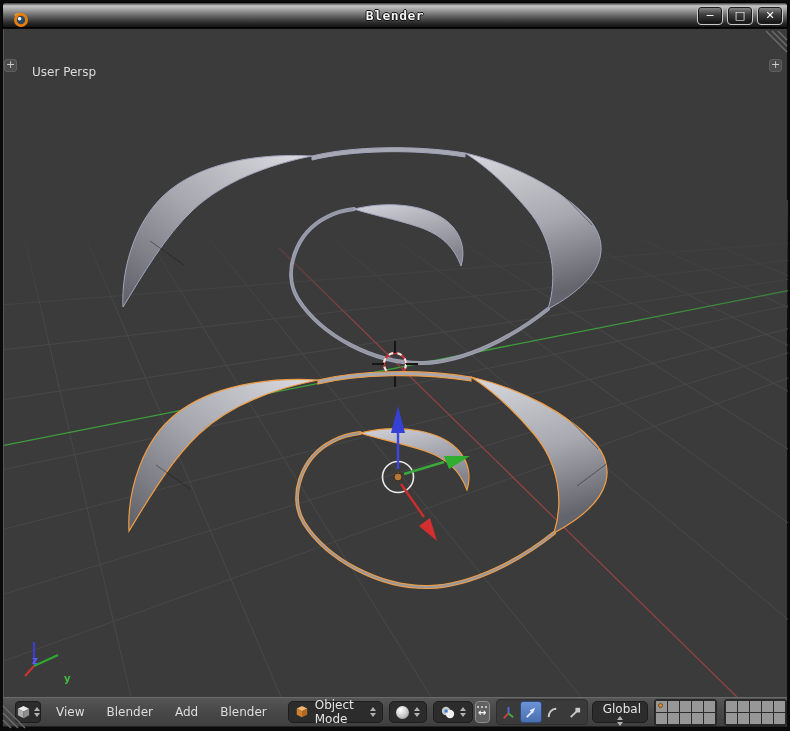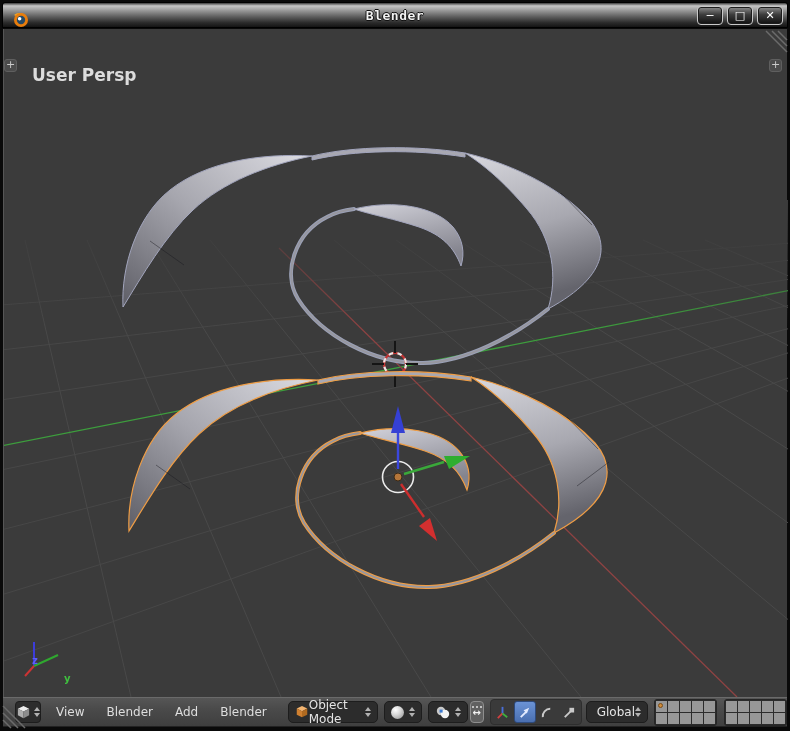--- a/index.html
+++ b/index.html
@@ -17,21 +17,21 @@
   .win-btns{position:absolute;right:4px;top:3px;display:flex;gap:4px;}
   .win-btn{width:26px;height:19px;border-radius:4px;cursor:default;box-sizing:border-box;
     background:linear-gradient(180deg,#8d8d8d 0%,#3c3c3c 45%,#101010 100%);
     border:1px solid #c9c9c9;box-shadow:inset 0 0 0 1px #1c1c1c;
     color:#fff;font-size:11px;font-weight:bold;display:flex;align-items:center;justify-content:center;line-height:1;}
 
   
   .viewport{position:absolute;left:3px;top:29px;width:784px;height:668px;background:#3b3b3b;
     border-left:1px solid #565656;box-sizing:border-box;}
   .scene{position:absolute;left:0;top:0;}
-  .overlay-label{position:absolute;color:#dcdcdc;font-size:17px;pointer-events:none;font-weight:bold;}
+  .overlay-label{position:absolute;color:#dcdcdc;font-size:12px;pointer-events:none;}
   .view-label{left:28px;top:36px;}
   .object-info{left:79px;top:670px;color:#cfcfcf;}
   .ax-label{position:absolute;font-size:10px;font-weight:bold;pointer-events:none;}
   .ax-z{left:28px;top:626px;color:#5c5cff;}
   .ax-y{left:60px;top:644px;color:#3fc03f;}
   .ax-x{left:40px;top:665px;color:#e04343;}
   .plus{position:absolute;width:13px;height:13px;box-sizing:border-box;background:#4c4c4c;
     border:1px solid #5f5f5f;border-radius:3px;color:#cacaca;font-size:11px;line-height:10px;text-align:center;}
   .plus-left{left:4px;top:59px;}
   .plus-right{left:769px;top:59px;}
@@ -54,41 +54,41 @@
     background:linear-gradient(180deg,#565656 0%,#4a4a4a 40%,#3f3f3f 100%);
     border-top:1px solid #6a6a6a;border-bottom:1px solid #222;
     display:flex;align-items:center;}
   .hbtn{box-sizing:border-box;background:#2c2c2c;border:1px solid #1d1d1d;border-radius:4px;
     display:flex;align-items:center;height:22px;}
   .editor-btn{margin-left:12px;width:38px;justify-content:center;gap:3px;}
   .menus{display:flex;margin-left:4px;text-align:right;}
   .menu-item{padding:0 11px;font-size:12px;color:#dedede;line-height:28px;}
   .combo{box-sizing:border-box;background:#2c2c2c;border:1px solid #1d1d1d;border-radius:5px;
     height:22px;display:flex;align-items:center;padding:0 6px;color:#e4e4e4;font-size:12px;}
-  .mode-combo{margin-left:10px;width:140px;}
+  .mode-combo{margin-left:10px;width:140px;gap:6px;}
   .mode-combo .lbl{flex:1;}
   .shading-combo{margin-left:6px;width:42px;gap:5px;justify-content:center;}
   .pivot-combo{margin-left:6px;width:44px;gap:4px;justify-content:center;}
   .sphere{width:13px;height:13px;border-radius:50%;
     background:radial-gradient(circle at 35% 30%,#ffffff 0%,#d8d8d8 40%,#8d8d8d 100%);}
   .updn{display:flex;flex-direction:column;gap:2px;}
   .updn i{display:block;width:0;height:0;border-left:3.5px solid transparent;border-right:3.5px solid transparent;}
   .updn .up{border-bottom:4px solid #b2b2b2;}
   .updn .dn{border-top:4px solid #b2b2b2;}
   .mtoggle{margin-left:2px;width:22px;height:22px;box-sizing:border-box;background:#616161;
     border:1px solid #8e8e8e;border-radius:4px;display:flex;flex-direction:column;
     align-items:center;justify-content:center;}
   .mtoggle .dots{display:flex;gap:2px;margin-bottom:0;}
   .mtoggle .dots b{width:2px;height:2px;border-radius:50%;background:#e2e2e2;}
   .mtoggle .arrow{font-size:10px;color:#f2f2f2;line-height:10px;font-weight:bold;}
   .gizmo-group{margin-left:6px;display:flex;align-items:center;background:#3a3a3a;
     border:1px solid #2e2e2e;border-radius:4px;height:24px;padding:0 1px;}
   .gizmo-cell{width:22px;height:22px;display:flex;align-items:center;justify-content:center;border-radius:3px;box-sizing:border-box;}
   .gizmo-cell.active{background:linear-gradient(180deg,#6b93d5,#4a6fb0);border:1px solid #2e4a7c;}
-  .global-combo{margin-left:4px;width:76px;}
+  .global-combo{margin-left:4px;width:76px;flex-direction:column;}
   .global-combo .lbl{flex:1;text-align:left;padding-left:4px;}
   .layers{margin-left:6px;display:grid;grid-template-columns:repeat(5,11px);grid-auto-rows:11px;
     gap:1px;background:#2b2b2b;border:1px solid #262626;border-radius:3px;padding:1px;}
   .layers .cell{background:#979797;position:relative;}
   .layers .cell.active::after{content:"";position:absolute;left:2px;top:2px;width:5px;height:5px;
     border-radius:50%;background:#cf8b3a;border:1px solid #7a4c17;box-sizing:border-box;}
   .layers2{margin-left:7px;}
 </style>
 </head>
 <body>

